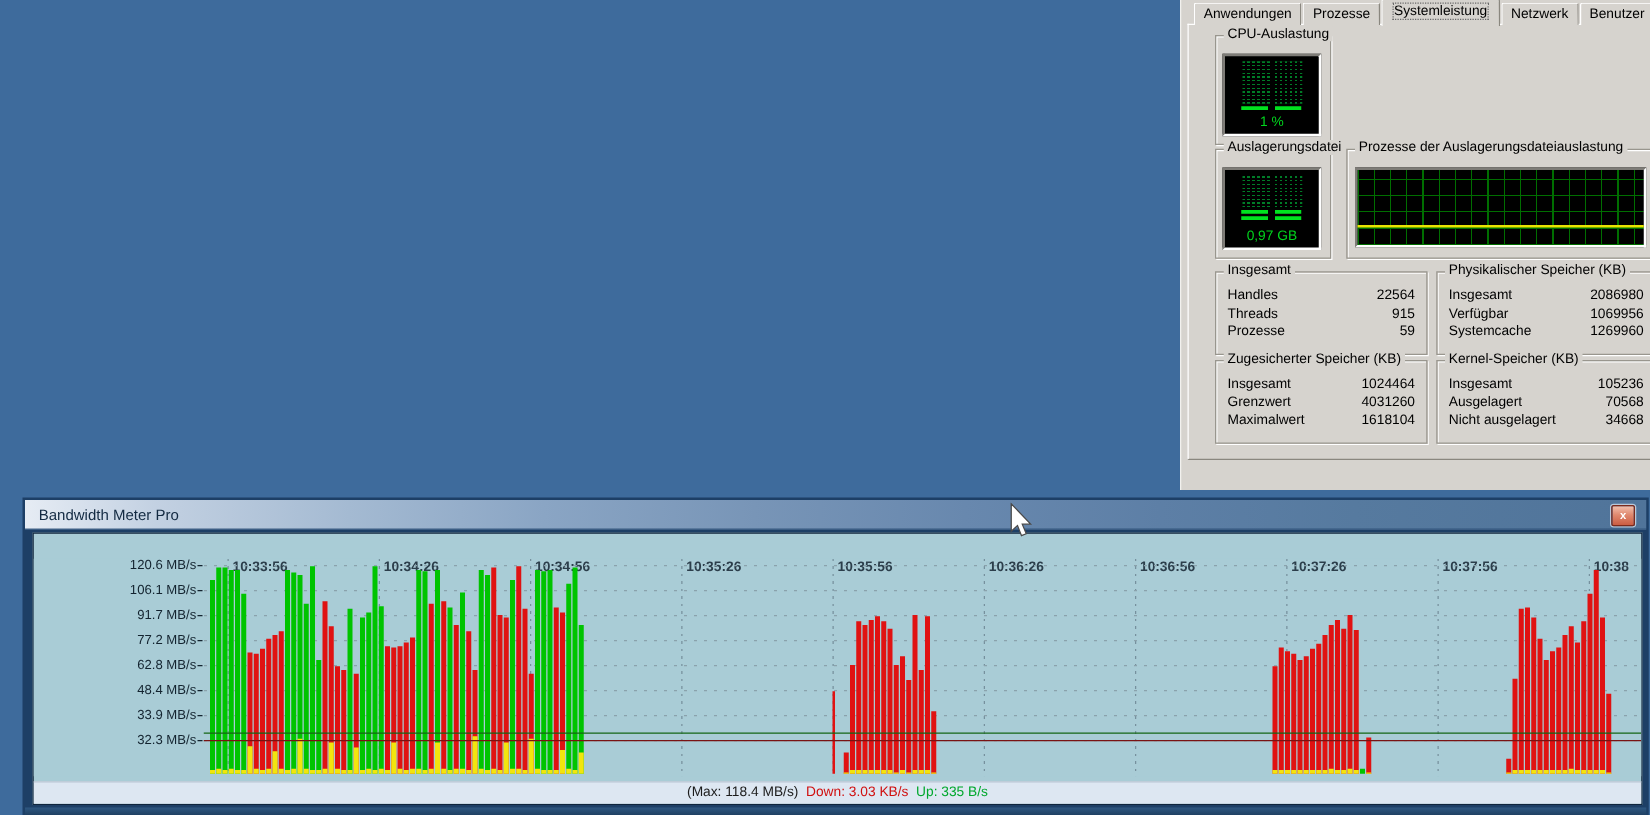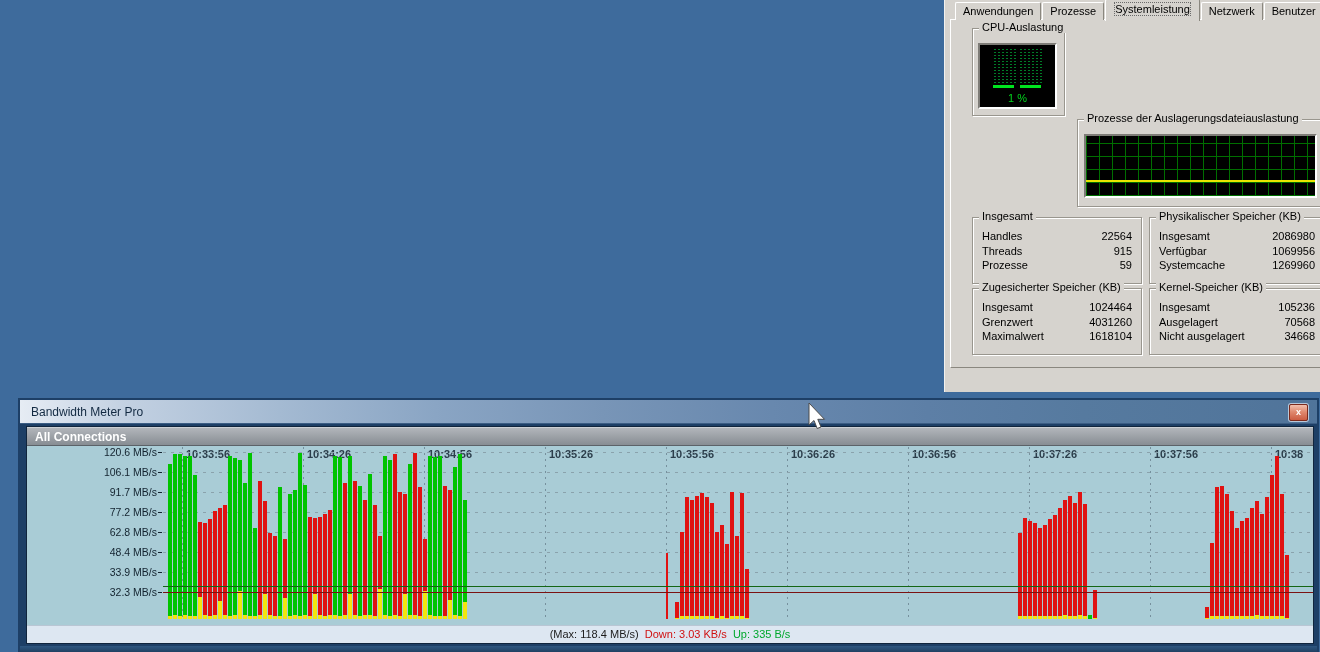--- a/index.html
+++ b/index.html
@@ -100,20 +100,32 @@
           <div class="ghostwrap" style="left:0;right:0;top:4px;height:34px;">
             <div class="ghost"></div>
               <div class="ghost"></div>
           </div>
           <div class="seg" style="left:13px;width:48px;top:40px;"></div>
           <div class="led-val">1 %</div>
         </div>
       </div>
 
 
+      <div class="grp" style="left:21px;top:99px;width:91px;height:86px;">
+        <span class="grp-t">Auslagerungsdatei</span>
+        <div class="led" style="left:5px;top:14px;width:75px;height:62px;">
+          <div class="ghostwrap" style="left:0;right:0;top:4px;height:26px;">
+            <div class="ghost"></div>
+              <div class="ghost"></div>
+          </div>
+          <div class="seg" style="left:13px;width:48px;top:32px;"></div>
+          <div class="seg" style="left:13px;width:48px;top:37px;"></div>
+          <div class="led-val">0,97 GB</div>
+        </div>
+      </div>
 
       <div class="grp" style="left:126px;top:99px;width:245px;height:86px;">
         <span class="grp-t">Prozesse der Auslagerungsdateiauslastung</span>
         <div class="graph" style="left:6px;top:14px;width:229px;height:60px;">
           <div class="yline" style="top:44px;"></div>
         </div>
       </div>
 
       <div class="grp" style="left:21px;top:197px;width:168px;height:65px;">
         <span class="grp-t">Insgesamt</span>
@@ -191,21 +203,20 @@
 
     <div class="grip"></div>
   </div>
 
   <div class="bwm">
     <div class="bwm-title">
       <span class="bwm-title-text">Bandwidth Meter Pro</span>
       <div class="bwm-close">x</div>
     </div>
     <div class="bwm-inner">
-      <div class="conn-hdr">All Connections</div>
       <div class="chart" id="bw-chart">
           <div class="vgrid" style="left: 155px;"></div>
           <div class="xtick-label" style="left: 159px;">10:33:56</div>
           <div class="vgrid" style="left: 276px;"></div>
           <div class="xtick-label" style="left: 280px;">10:34:26</div>
           <div class="vgrid" style="left: 397px;"></div>
           <div class="xtick-label" style="left: 401px;">10:34:56</div>
           <div class="vgrid" style="left: 518px;"></div>
           <div class="xtick-label" style="left: 522px;">10:35:26</div>
           <div class="vgrid" style="left: 639px;"></div>

